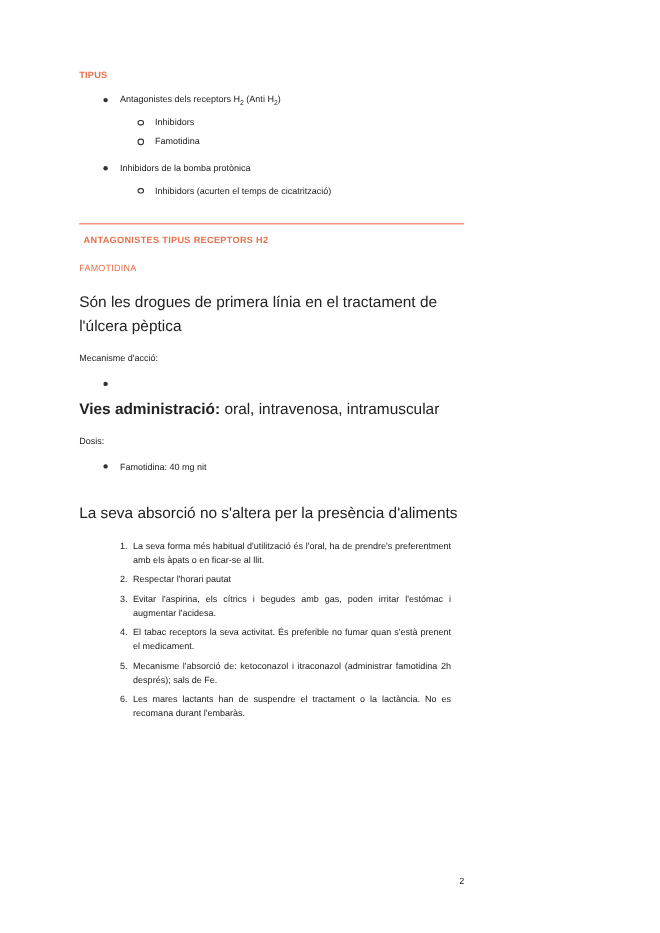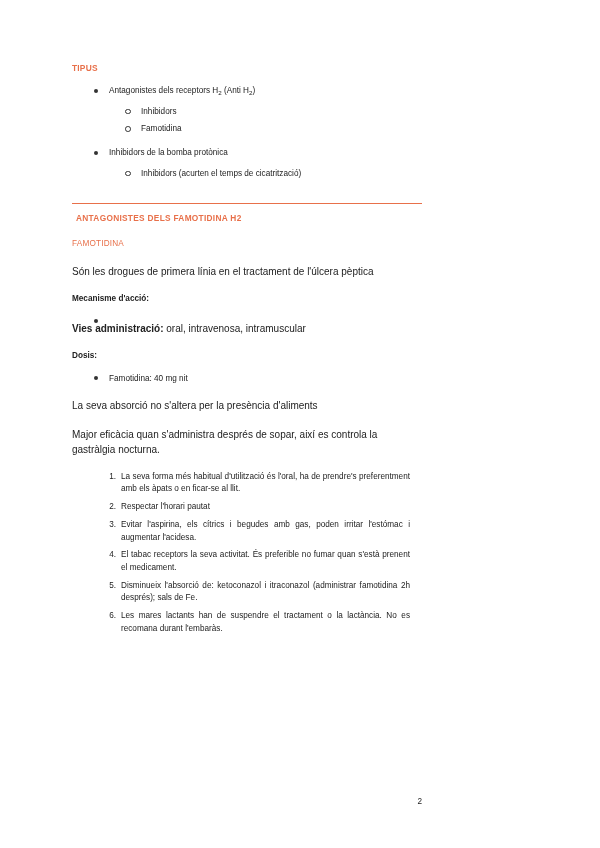--- a/index.html
+++ b/index.html
@@ -90,27 +90,27 @@
     letter-spacing: 0.3px;
     margin: 0 0 14px 4px;
   }
   .sub-section-title {
     color: #e8704a;
     font-size: 8.2px;
     margin: 0 0 13px 0;
     letter-spacing: 0.2px;
   }
   p.para {
-    margin: 0 0 13px 0;
-    font-size: 10px;
+    margin: 12px 0 13px 0;
+    font-size: 14px;
   }
   p.bold-label {
     margin: 0 0 10px 0;
     font-size: 8.2px;
-    font-weight: bold;
+    font-weight: normal;
   }
   .strong {
     font-weight: bold;
   }
   ol.numbered {
     margin: 12px;
     padding: 0;
     list-style: none;
     counter-reset: n;
   }
@@ -176,21 +176,21 @@
           <li>
             <span class="bullet-hollow"></span>
             <span><span>Inhibidors</span><span> (acurten el temps de cicatrització)</span></span>
           </li>
         </ul>
       </li>
     </ul>
 
     <hr class="section-rule">
 
-    <div class="section-title">ANTAGONISTES DELS FAMOTIDINA H2</div>
+    <div class="section-title">ANTAGONISTES TIPUS RECEPTORS H2</div>
 
     <div class="sub-section-title">FAMOTIDINA</div>
 
     <p class="para">Són les drogues de primera línia en el tractament de l'úlcera pèptica</p>
 
     <p class="bold-label">Mecanisme d'acció:</p>
 
     <ul class="lvl1">
       <li>
         <span class="bullet"></span>
@@ -207,28 +207,27 @@
       <li>
         <span class="bullet"></span>
         <span>Famotidina: 40 mg nit</span>
       </li>
     </ul>
 
     <div class="spacer-sm"></div>
 
     <p class="para">La seva absorció no s'altera per la presència d'aliments</p>
 
-    <p class="para">Major eficàcia quan s'administra després de sopar, així es controla la gastràlgia nocturna.</p>
 
 
     <ol class="numbered">
       <li>La seva forma més habitual d'utilització és l'oral, ha de prendre's preferentment amb els àpats o en ficar-se al llit.</li>
       <li>Respectar l'horari pautat</li>
       <li>Evitar l'aspirina, els cítrics i begudes amb gas, poden irritar l'estómac i augmentar l'acidesa.</li>
       <li>El tabac receptors la seva activitat. És preferible no fumar quan s'està prenent el medicament.</li>
-      <li>Disminueix l'absorció de: ketoconazol i itraconazol (administrar famotidina 2h després); sals de Fe.</li>
+      <li>Mecanisme l'absorció de: ketoconazol i itraconazol (administrar famotidina 2h després); sals de Fe.</li>
       <li>Les mares lactants han de suspendre el tractament o la lactància. No es recomana durant l'embaràs.</li>
     </ol>
 
   </div>
 
   <div class="page-number">2</div>
 </div>
 
 </body></html>

